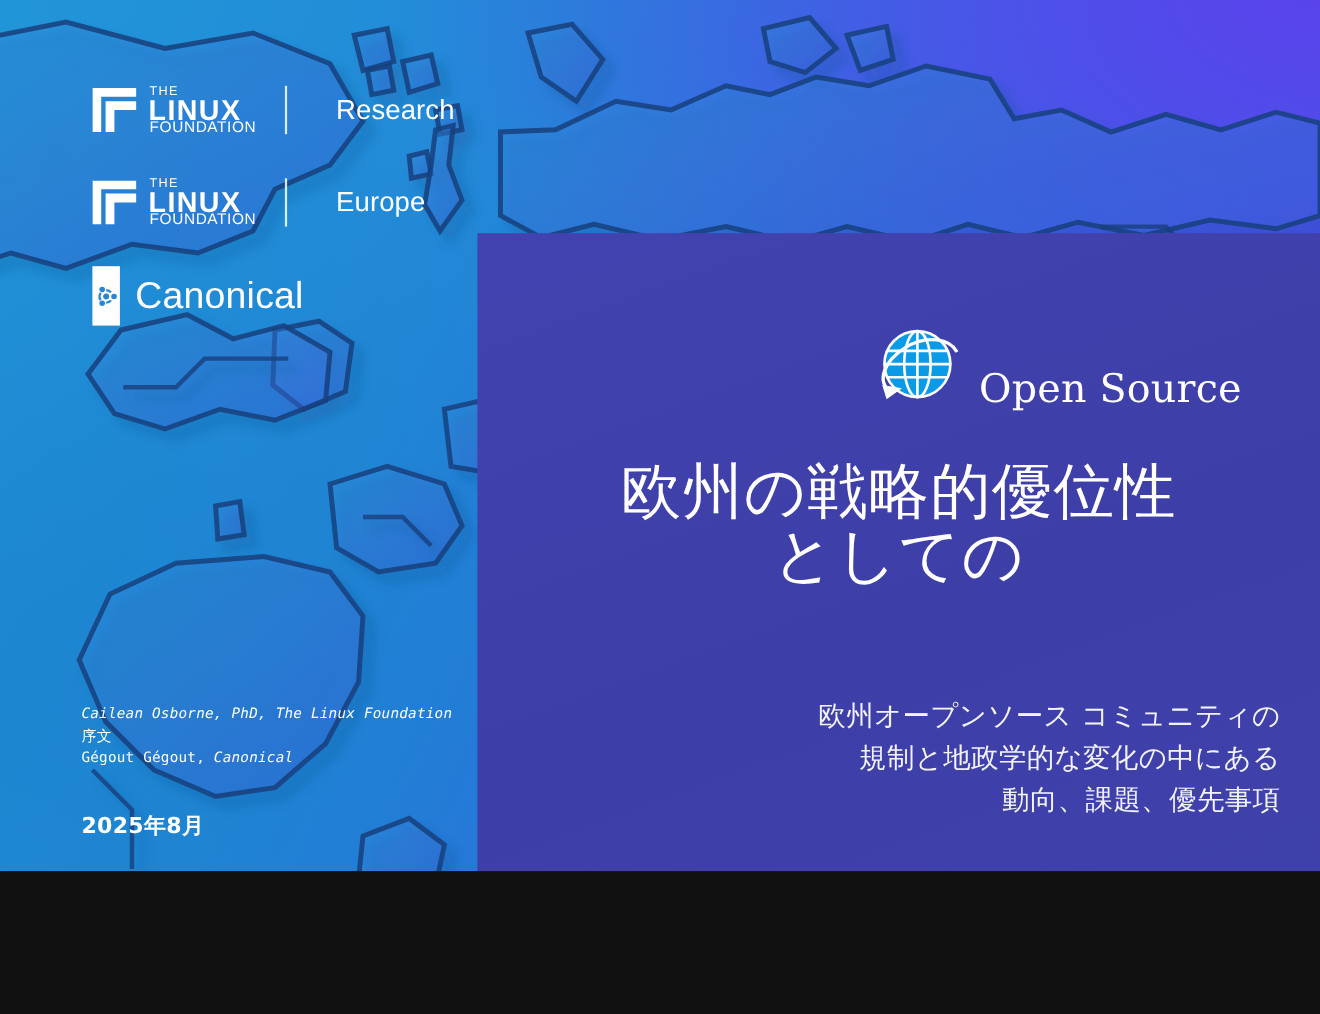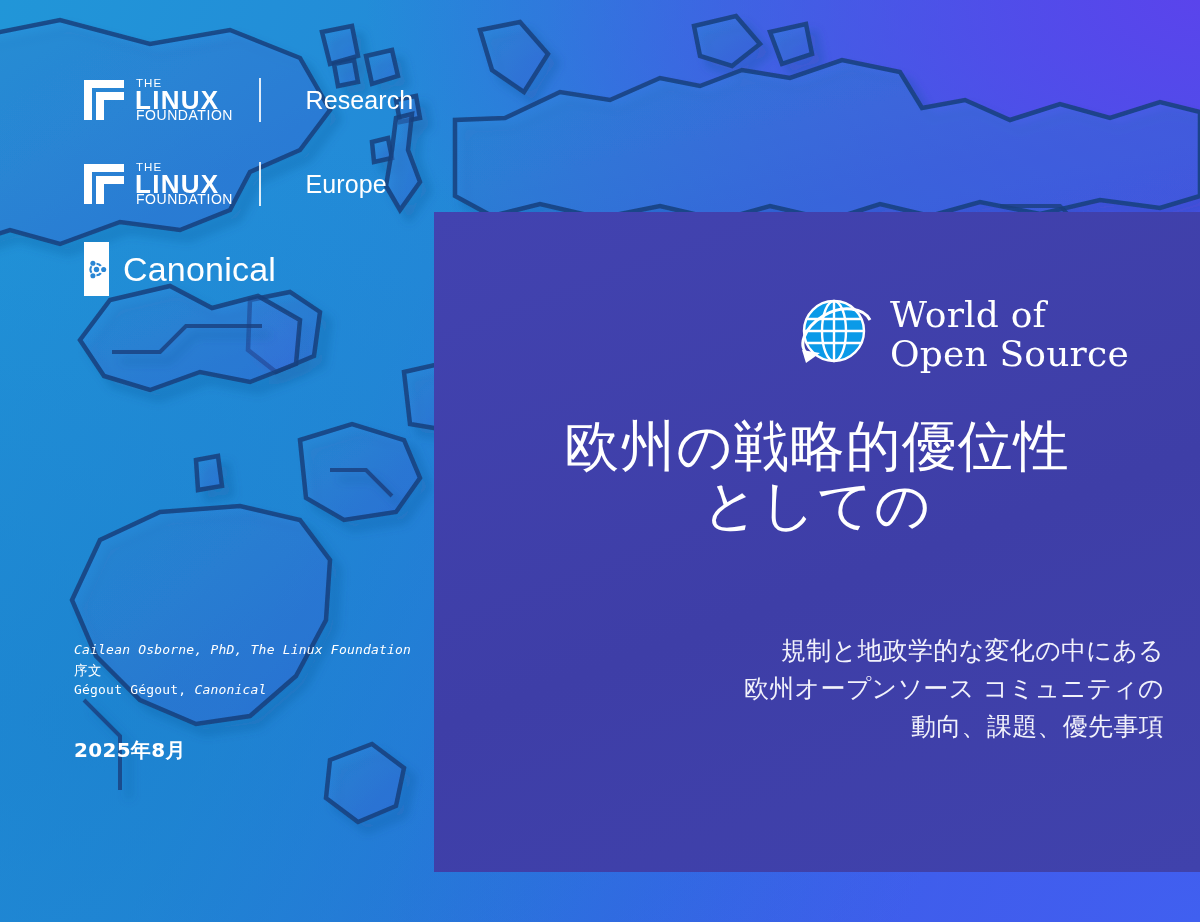--- a/index.html
+++ b/index.html
@@ -1,18 +1,18 @@
 <!DOCTYPE html>
 <html><head>
 <meta charset="utf-8">
 <style>
   html, body { margin:0; padding:0; background:#111; }
   #page {
     position:relative;
-    width:1200px; height:922px;
+    width:1200px; height:792px;
     overflow:hidden;
     font-family:"Liberation Sans", sans-serif;
     background:#404040;
   }
 
   
   .bg-grad {
     position:absolute; inset:0;
     background:
       radial-gradient(120% 90% at 100% 0%,   #5a44ec 0%, rgba(90,68,236,0) 58%),
@@ -257,30 +257,30 @@
             <path d="M14 41 H74"></path>
             <path d="M16.5 53 H71.5"></path>
           </g>
           <g fill="none" stroke="#ffffff" stroke-width="3">
             <path d="M20 66 C6 57 14 38 33 26 C52 14 74 18 80 30"></path>
           </g>
           <path d="M12 60 L30 63 L16 73 Z" fill="#ffffff"></path>
         </svg>
       </span>
       <span class="wos-text">
-        <span>World of</span><br>
+        <br>
         <span>Open Source</span>
       </span>
     </div>
 
     <div class="title">
       <div class="nowrap">欧州の戦略的優位性</div>
       <div class="nowrap">としての</div>
     </div>
 
     <div class="subtitle">
+      <div class="nowrap">欧州オープンソース コミュニティの</div>
       <div class="nowrap">規制と地政学的な変化の中にある</div>
-      <div class="nowrap">欧州オープンソース コミュニティの</div>
       <div class="nowrap">動向、課題、優先事項</div>
     </div>
   </div>
 
 </div>
 
 </body></html>

